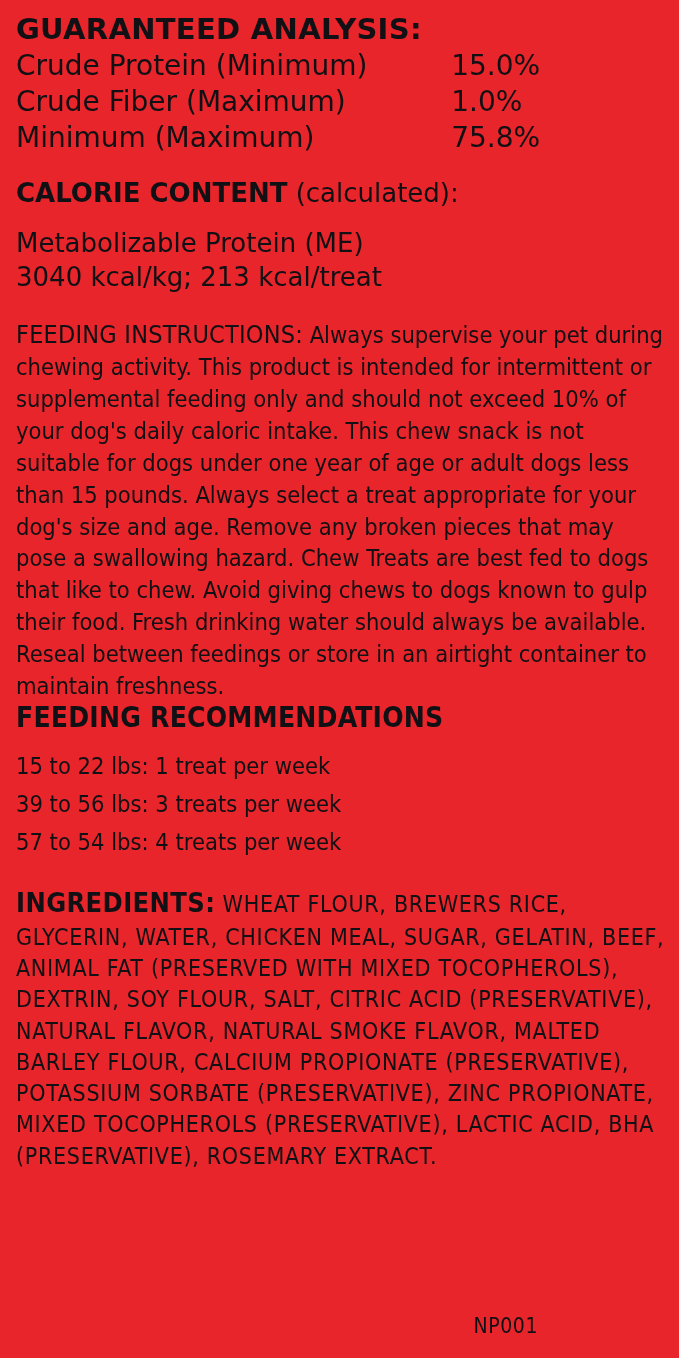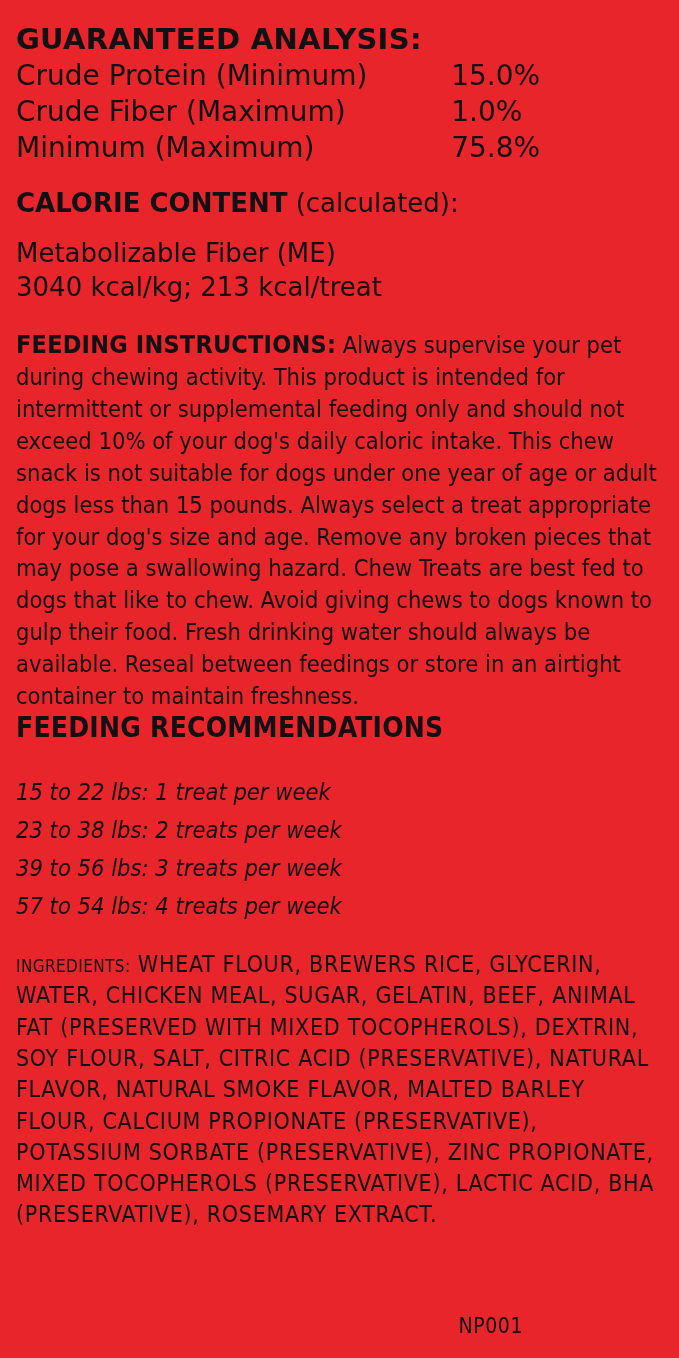--- a/index.html
+++ b/index.html
@@ -12,21 +12,21 @@
     background: #e8252a;
     font-family: "DejaVu Sans", sans-serif;
     color: #111014;
     overflow: hidden;
   }
   .label {
     position: relative;
     width: 541px;
     height: 1358px;
     box-sizing: border-box;
-    padding: 20px 14px 0 16px;
+    padding: 10px 14px 0 16px;
   }
 
   .section {
     margin-bottom: 0;
   }
 
   
   .ga-heading {
     font-size: 29px;
     font-weight: bold;
@@ -70,60 +70,59 @@
   
   .fi-wrap {
     margin-top: 24px;
     font-size: 23.5px;
     line-height: 1.355;
     font-family: "DejaVu Sans Condensed", "Liberation Sans Narrow", "Liberation Sans", sans-serif;
     text-align: left;
     width: 650px;
   }
   .fi-wrap .fi-head {
-    font-weight: bold;
+    font-weight: normal;
     font-size: 25px;
     letter-spacing: 0.2px;
     text-align: center;
   }
 
   
   .fr-heading {
     font-size: 28px;
     font-weight: bold;
     line-height: 1.16;
     letter-spacing: 0.2px;
     font-family: "DejaVu Sans Condensed", "Liberation Sans Narrow", "Liberation Sans", sans-serif;
   }
   .fr-list {
-    margin-top: 28px;
+    margin-top: 12px;
     font-size: 23.5px;
     line-height: 1.62;
     font-family: "DejaVu Sans Condensed", "Liberation Sans Narrow", "Liberation Sans", sans-serif;
-    font-style: italic;
   }
 
   
   .ing-wrap {
     margin-top: 24px;
     width: 652px;
     font-size: 23px;
     line-height: 1.36;
     letter-spacing: 0.7px;
     font-family: "DejaVu Sans Condensed", "Liberation Sans Narrow", "Liberation Sans", sans-serif;
     text-align: left;
   }
   .ing-wrap .ing-head {
-    font-weight: normal;
-    font-size: 17px;
+    font-weight: bold;
+    font-size: 27px;
     letter-spacing: 0.4px;
   }
   .code {
     position: absolute;
-    right: 18px;
+    right: 3px;
     bottom: 20px;
     font-size: 21px;
     letter-spacing: 0.6px;
     font-family: "DejaVu Sans Condensed", "Liberation Sans Narrow", "Liberation Sans", sans-serif;
   }
 </style>
 </head>
 <body style="background: rgb(232, 37, 42); color: rgb(17, 16, 20);">
 
 <div class="label">
@@ -143,35 +142,34 @@
         <tr>
           <td>Minimum (Maximum)</td>
           <td class="val">75.8%</td>
         </tr>
       </tbody>
     </table>
   </div>
 
   <div class="section cal-wrap">
     <div class="cal-heading"><span class="bold">CALORIE CONTENT</span><span> (calculated):</span></div>
-    <div class="cal-line">Metabolizable Fiber (ME)</div>
+    <div class="cal-line">Metabolizable Protein (ME)</div>
     <div class="cal-line">3040 kcal/kg; 213 kcal/treat</div>
   </div>
 
   <div class="section fi-wrap">
     <span class="fi-head">FEEDING INSTRUCTIONS:</span><span> Always supervise your pet during chewing activity. This product is intended for intermittent or supplemental feeding only and should not exceed 10% of your dog's daily caloric intake. This chew snack is not suitable for dogs under one year of age or adult dogs less than 15 pounds. Always select a treat appropriate for your dog's size and age. Remove any broken pieces that may pose a swallowing hazard. Chew Treats are best fed to dogs that like to chew. Avoid giving chews to dogs known to gulp their food. Fresh drinking water should always be available. Reseal between feedings or store in an airtight container to maintain freshness.</span>
   </div>
 
   <div class="section">
     <div class="fr-heading">
       <div>FEEDING RECOMMENDATIONS</div>
     </div>
     <div class="fr-list">
       <div>15 to 22 lbs: 1 treat per week</div>
-      <div>23 to 38 lbs: 2 treats per week</div>
       <div>39 to 56 lbs: 3 treats per week</div>
       <div>57 to 54 lbs: 4 treats per week</div>
     </div>
   </div>
 
   <div class="section ing-wrap">
     <span class="ing-head">INGREDIENTS:</span><span> WHEAT FLOUR, BREWERS RICE, GLYCERIN, WATER, CHICKEN MEAL, SUGAR, GELATIN, BEEF, ANIMAL FAT (PRESERVED WITH MIXED TOCOPHEROLS), DEXTRIN, SOY FLOUR, SALT, CITRIC ACID (PRESERVATIVE), NATURAL FLAVOR, NATURAL SMOKE FLAVOR, MALTED BARLEY FLOUR, CALCIUM PROPIONATE (PRESERVATIVE), POTASSIUM SORBATE (PRESERVATIVE), ZINC PROPIONATE, MIXED TOCOPHEROLS (PRESERVATIVE), LACTIC ACID, BHA (PRESERVATIVE), ROSEMARY EXTRACT.</span>
   </div>
 
   <div class="code">NP001</div>

